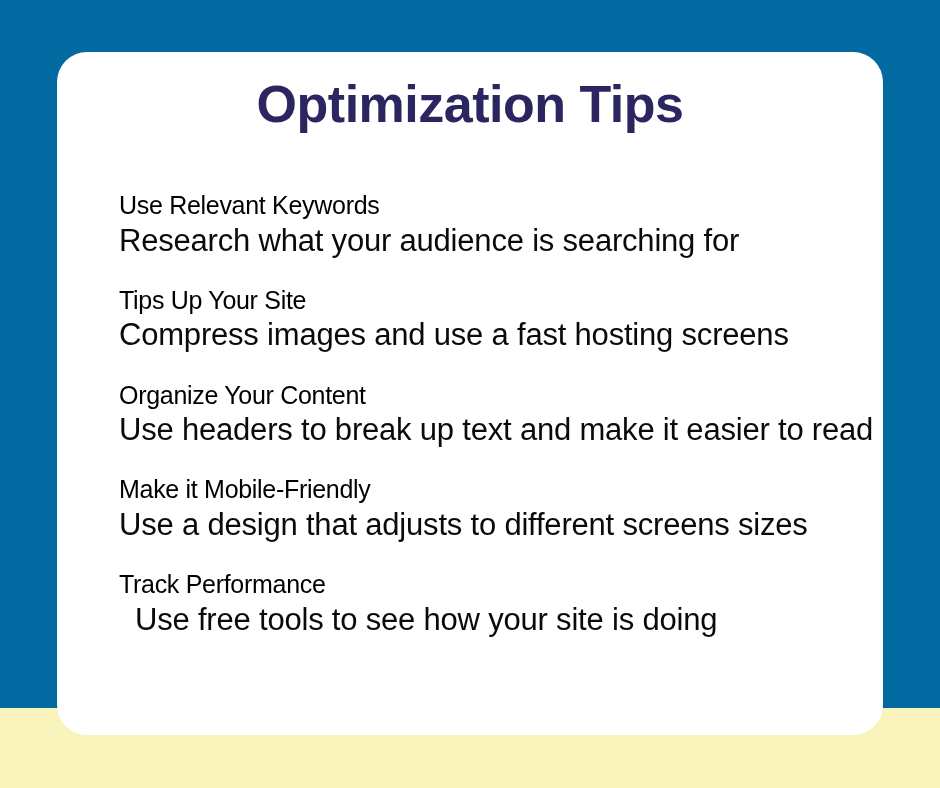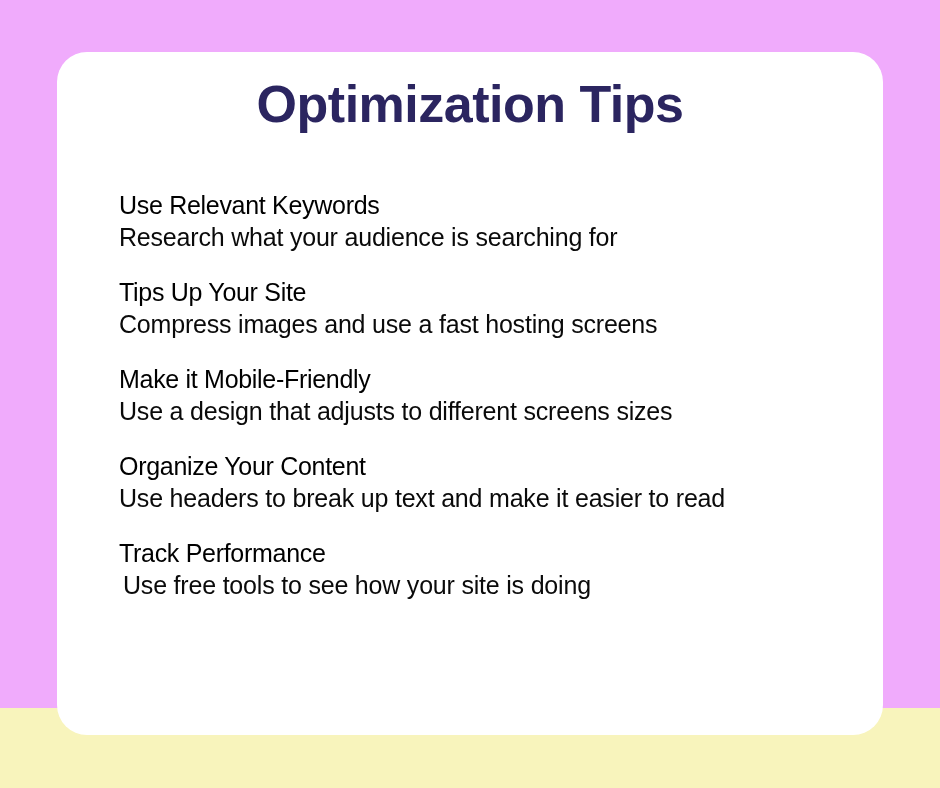--- a/index.html
+++ b/index.html
@@ -13,21 +13,21 @@
     background: #f8f4bc;
     font-family: "Liberation Sans", sans-serif;
     -webkit-font-smoothing: antialiased;
     overflow: hidden;
   }
 
   .canvas {
     position: relative;
     width: 940px;
     height: 708px;
-    background: #f0abfc;
+    background: #0369a1;
   }
 
   .card {
     position: absolute;
     left: 57px;
     top: 52px;
     width: 826px;
     height: 683px;
     background: #ffffff;
     border-radius: 30px;
@@ -68,31 +68,31 @@
     font-size: 25px;
     font-weight: normal;
     color: #000000;
     letter-spacing: -0.3px;
     line-height: 1.22;
     white-space: nowrap;
   }
 
   .tip-detail {
     font-family: "Liberation Sans", sans-serif;
-    font-size: 25px;
+    font-size: 31px;
     font-weight: normal;
     color: #0a0a0a;
     letter-spacing: -0.2px;
     line-height: 1.30;
     white-space: nowrap;
   }
 
   
   .indent-left-3 { margin-left: -3px; }
-  .indent-right-5 { margin-left: 4px; }
+  .indent-right-5 { margin-left: 16px; }
 </style>
 </head>
 <body>
 
 <div class="canvas">
   <div class="card">
 
     <div class="card-title">Optimization Tips</div>
 
     <div class="tips-list">
@@ -101,27 +101,27 @@
         <div class="tip-heading">Use Relevant Keywords</div>
         <div class="tip-detail">Research what your audience is searching for</div>
       </div>
 
       <div class="tip-block">
         <div class="tip-heading">Tips Up Your Site</div>
         <div class="tip-detail">Compress images and use a fast hosting screens</div>
       </div>
 
       <div class="tip-block">
-        <div class="tip-heading">Make it Mobile-Friendly</div>
-        <div class="tip-detail">Use a design that adjusts to different screens sizes</div>
+        <div class="tip-heading">Organize Your Content</div>
+        <div class="tip-detail">Use headers to break up text and make it easier to read</div>
       </div>
 
       <div class="tip-block">
-        <div class="tip-heading">Organize Your Content</div>
-        <div class="tip-detail">Use headers to break up text and make it easier to read</div>
+        <div class="tip-heading">Make it Mobile-Friendly</div>
+        <div class="tip-detail">Use a design that adjusts to different screens sizes</div>
       </div>
 
 
       <div class="tip-block">
         <div class="tip-heading">Track Performance</div>
         <div class="tip-detail indent-right-5">Use free tools to see how your site is doing</div>
       </div>
 
     </div>
   </div>

